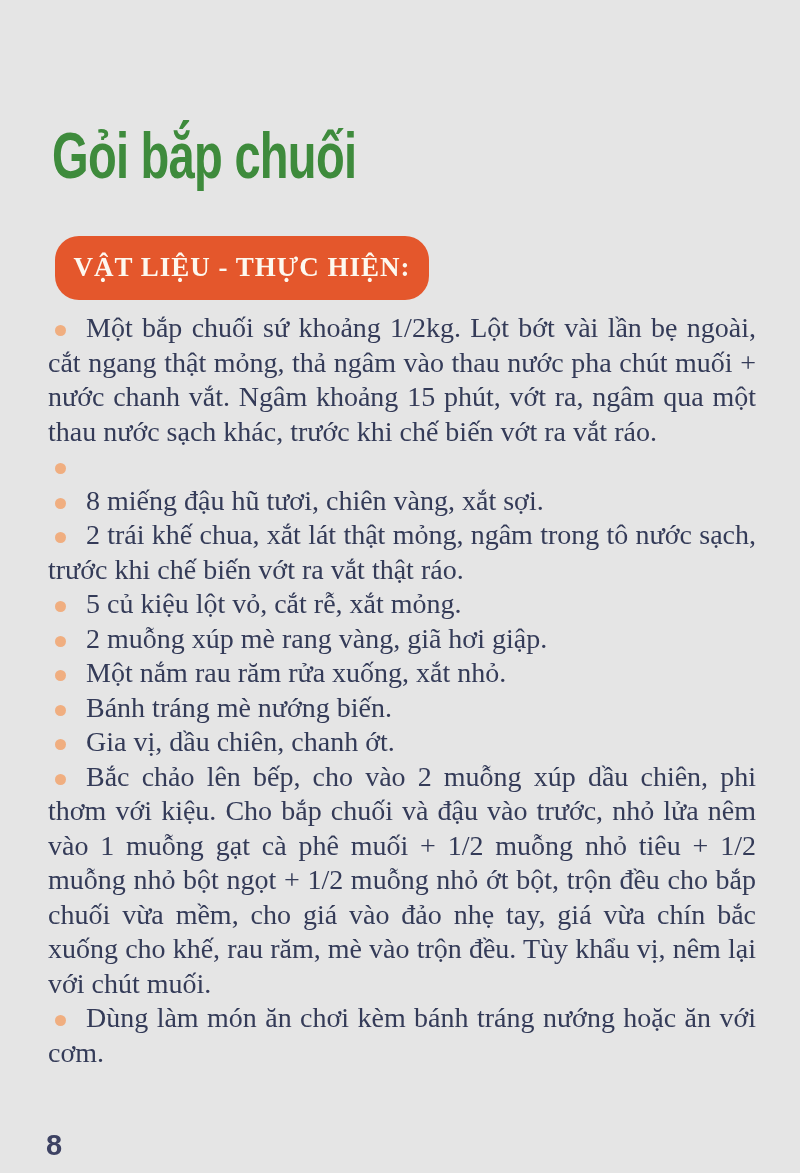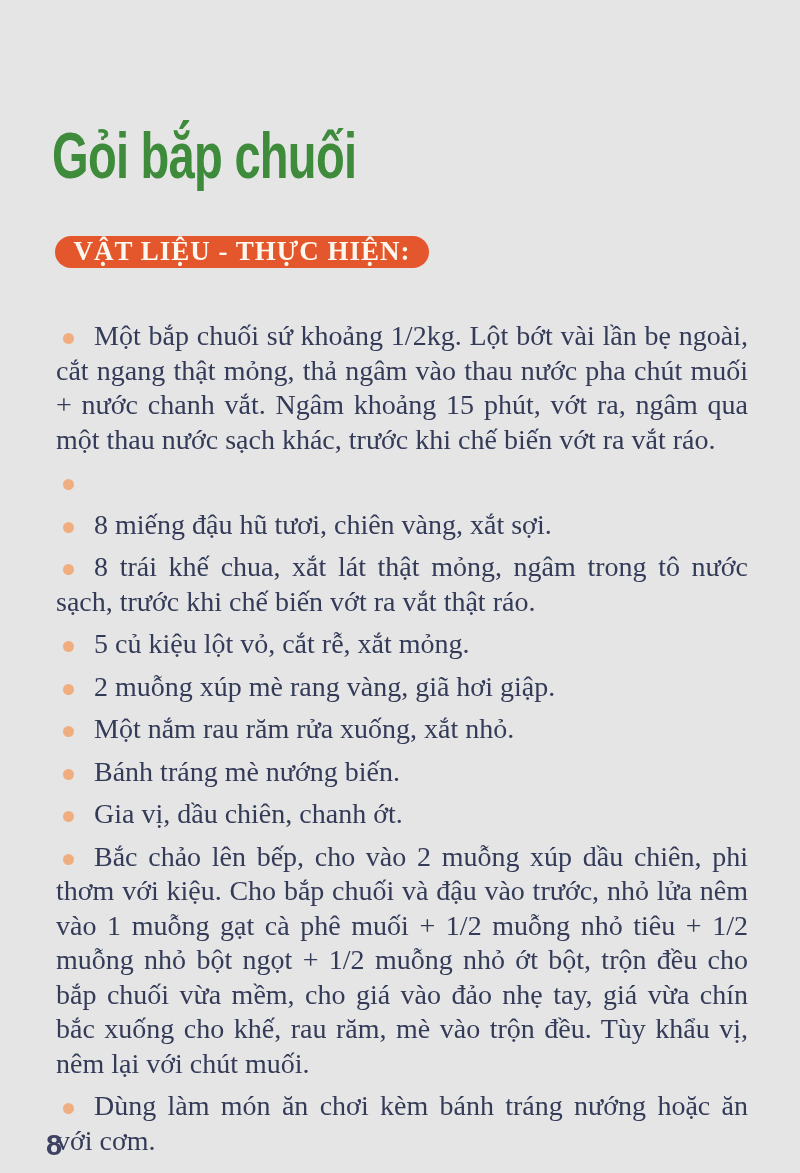--- a/index.html
+++ b/index.html
@@ -28,21 +28,21 @@
     letter-spacing: -1px;
     color: var(--title-green, #3e8b3c);
     transform: scale(0.76, 1.04);
     transform-origin: 0 0;
   }
   .banner {
     position: absolute;
     left: 55px;
     top: 236px;
     width: 374px;
-    height: 32px;
+    height: 64px;
     background: var(--banner-orange, #e4572c);
     border-radius: 24px;
     display: flex;
     align-items: center;
     justify-content: center;
   }
   .banner-label {
     font-family: "Liberation Serif", serif;
     font-weight: 700;
     font-size: 27px;
@@ -53,21 +53,21 @@
   .content {
     position: absolute;
     left: 48px;
     top: 311px;
     width: 708px;
     font-size: 28px;
     line-height: 34.5px;
     color: var(--body-navy, #343b58);
     text-align: justify;
   }
-  .item { margin: 8px; }
+  .item { margin: 0; }
   .bullet {
     display: inline-block;
     width: 11px;
     height: 11px;
     border-radius: 50%;
     background: var(--bullet-peach, #f0ae80);
     margin: 0 20px 0 7px;
     transform: translateY(-1px);
   }
   .page-number {
@@ -91,21 +91,21 @@
     <span class="banner-label">VẬT LIỆU - THỰC HIỆN:</span>
   </div>
 
   <div class="content">
   <p class="item"><span class="bullet"></span><span class="item-text">Một bắp chuối sứ khoảng 1/2kg. Lột bớt vài lần bẹ ngoài, cắt ngang thật mỏng, thả ngâm vào thau nước pha chút muối + nước chanh vắt. Ngâm khoảng 15 phút, vớt ra, ngâm qua một thau nước sạch khác, trước khi chế biến vớt ra vắt ráo.</span></p>
 
   <p class="item"><span class="bullet"></span></p>
 
   <p class="item"><span class="bullet"></span><span class="item-text">8 miếng đậu hũ tươi, chiên vàng, xắt sợi.</span></p>
 
-  <p class="item"><span class="bullet"></span><span class="item-text">8 trái khế chua, xắt lát thật mỏng, ngâm trong tô nước sạch, trước khi chế biến vớt ra vắt thật ráo.</span></p>
+  <p class="item"><span class="bullet"></span><span class="item-text">2 trái khế chua, xắt lát thật mỏng, ngâm trong tô nước sạch, trước khi chế biến vớt ra vắt thật ráo.</span></p>
 
   <p class="item"><span class="bullet"></span><span class="item-text">5 củ kiệu lột vỏ, cắt rễ, xắt mỏng.</span></p>
 
   <p class="item"><span class="bullet"></span><span class="item-text">2 muỗng xúp mè rang vàng, giã hơi giập.</span></p>
 
   <p class="item"><span class="bullet"></span><span class="item-text">Một nắm rau răm rửa xuống, xắt nhỏ.</span></p>
 
   <p class="item"><span class="bullet"></span><span class="item-text">Bánh tráng mè nướng biến.</span></p>
 
   <p class="item"><span class="bullet"></span><span class="item-text">Gia vị, dầu chiên, chanh ớt.</span></p>

